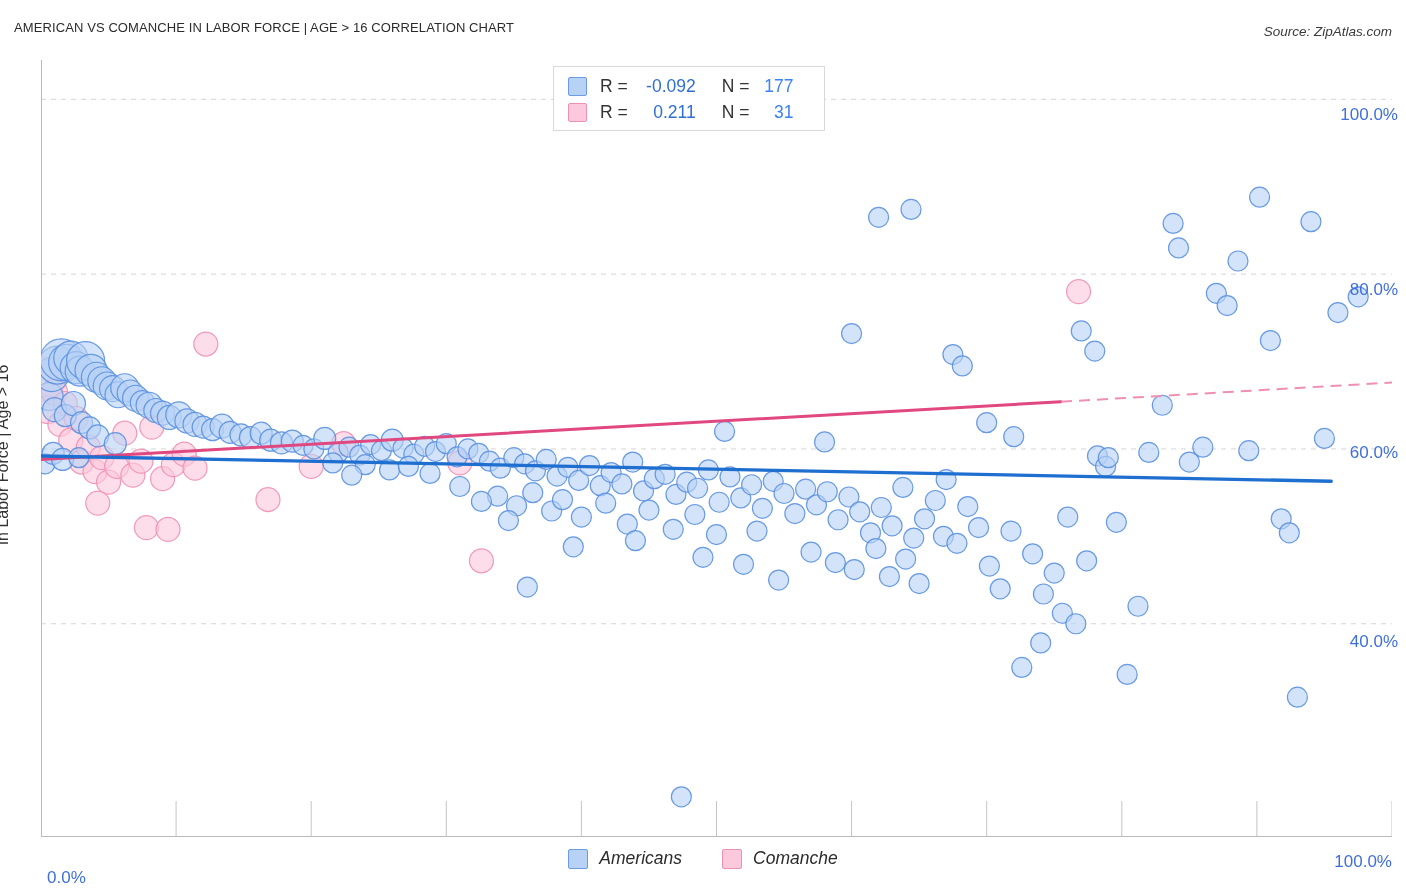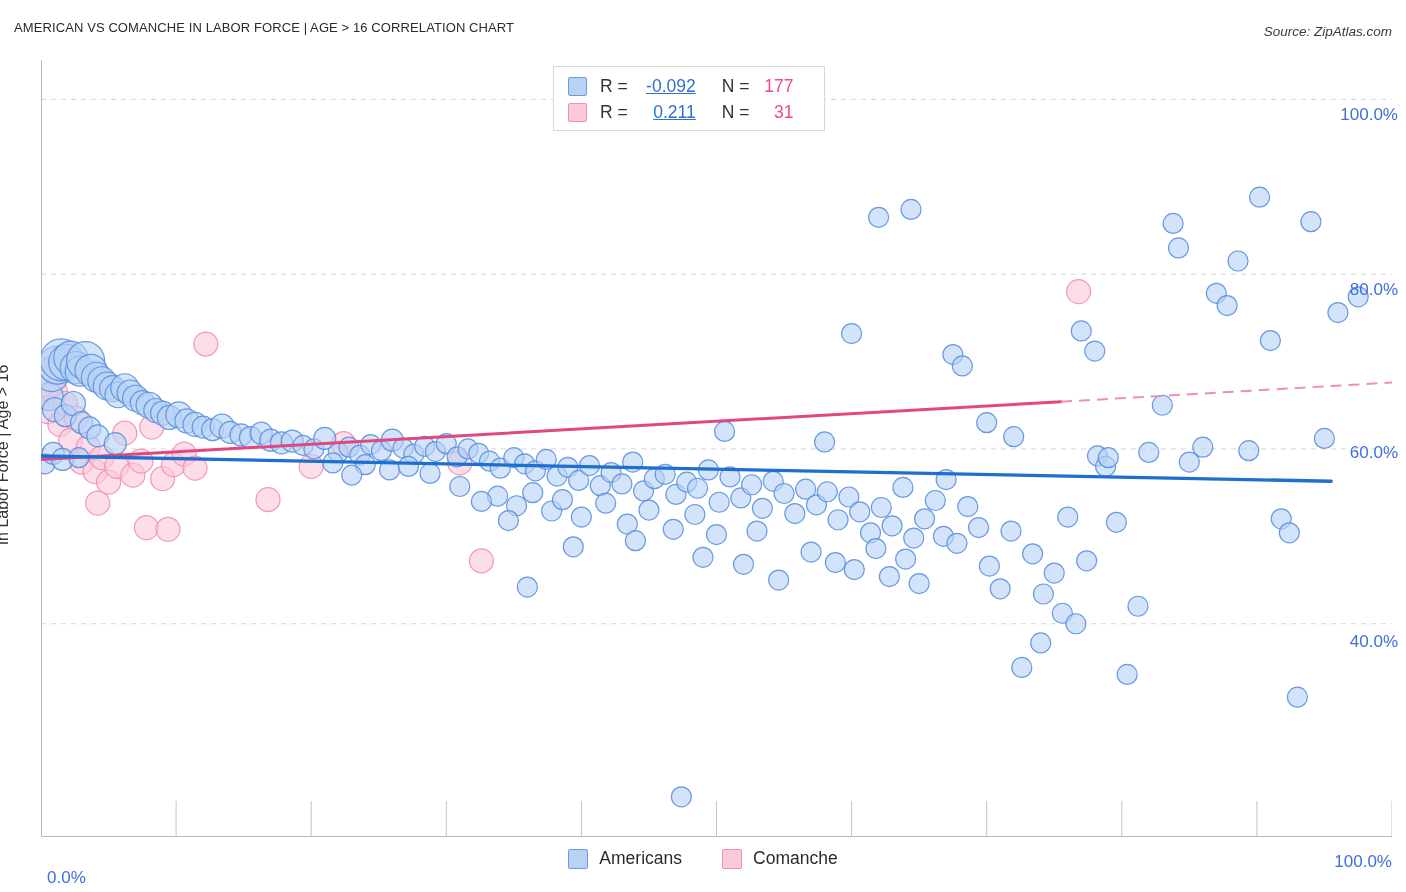--- a/index.html
+++ b/index.html
@@ -110,37 +110,37 @@
     flex: 0 0 auto;
   }
   .sw-blue { background: #b8d2f5; border: 1px solid #6a9be4; }
   .sw-pink { background: #fbc8dc; border: 1px solid #ef8fb4; }
   .stats-rlabel { margin-right: 2px; }
   .stats-rvalue {
     color: #2f6fd0;
     width: 66px;
     text-align: right;
     margin-right: 26px;
-    text-decoration: underline;
   }
   .stats-nlabel { margin-right: 2px; }
   .stats-nvalue {
-    color: #ec4899;
+    color: #3b82f6;
     width: 42px;
     text-align: right;
   }
   
   #series-legend {
     position: absolute;
     left: 0; top: 848px;
     width: 1406px;
     display: flex;
     justify-content: center;
     align-items: center;
     gap: 40px;
+    font-style: italic;
   }
   .series-item {
     display: flex;
     align-items: center;
     font-size: 17.5px;
     color: #2b2b2b;
   }
   .series-swatch {
     width: 20px; height: 20px;
     border-radius: 2px;

